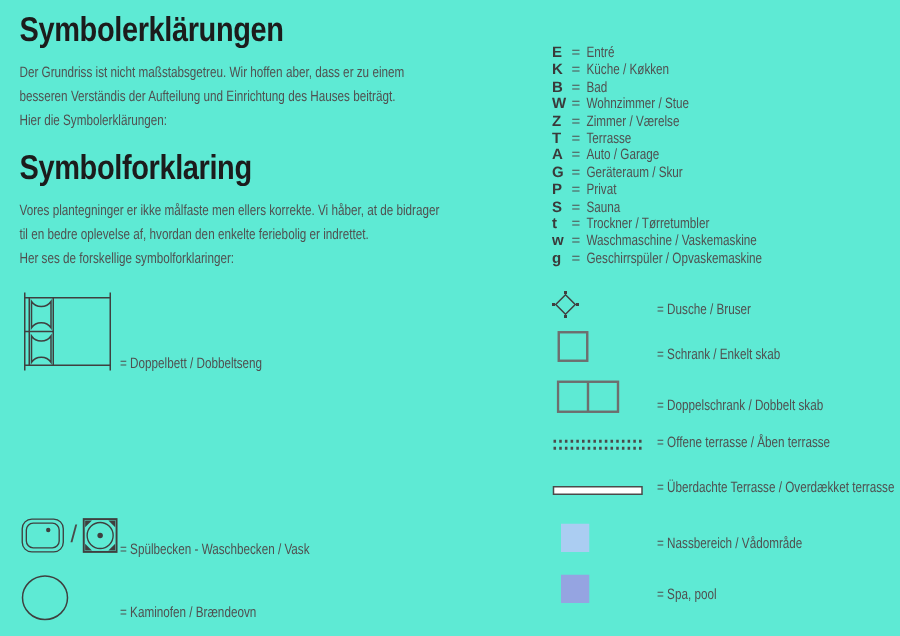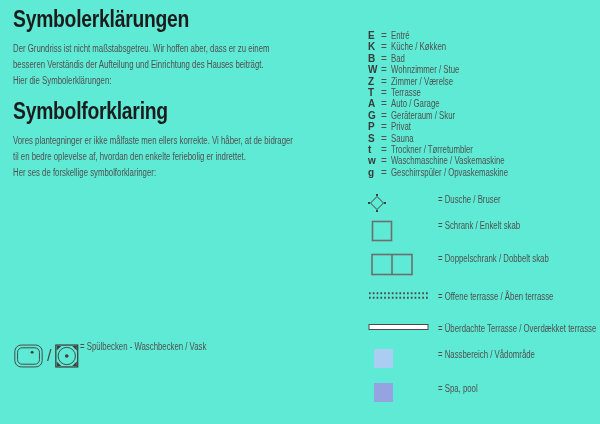--- a/index.html
+++ b/index.html
@@ -19,21 +19,21 @@
     transform: scaleX(0.84); transform-origin: 0 0;
     white-space: nowrap;
   }
   .para {
     position: absolute; left: 13px;
     font-size: 10px; line-height: 16px; color: #505050;
     transform: scaleX(0.78); transform-origin: 0 0;
   }
   .para div { white-space: nowrap; }
 
-  .legend-row { position: absolute; display: flex; align-items: flex-start; }
+  .legend-row { position: absolute; display: flex; align-items: flex-end; }
   .icon-cell { display: flex; align-items: center; flex: none; }
   .left .icon-cell { width: 67px; }
   .right-sym .icon-cell { width: 70px; }
   .sym-label {
     font-size: 10px; color: #505050; white-space: nowrap;
     transform: scaleX(0.78); transform-origin: 0 50%;
   }
   .slash { font-size: 16px; color: #4a4a4a; padding: 0 3px; line-height: 1; }
 
   .abbr-list { position: absolute; left: 368px; top: 30px; }
@@ -61,20 +61,38 @@
     <div>Hier die Symbolerklärungen:</div>
   </div>
 
   <div class="heading" style="top:98px">Symbolforklaring</div>
   <div class="para" style="top:133px">
     <div>Vores plantegninger er ikke målfaste men ellers korrekte. Vi håber, at de bidrager</div>
     <div>til en bedre oplevelse af, hvordan den enkelte feriebolig er indrettet.</div>
     <div>Her ses de forskellige symbolforklaringer:</div>
   </div>
 
+  <div class="legend-row left" style="left:13px; top:194px; height:54px">
+    <div class="icon-cell">
+      <svg width="64" height="54" viewBox="0 0 64 54">
+        <g class="ln">
+          <line x1="3.5" y1="1" x2="3.5" y2="53"></line>
+          <line x1="60.5" y1="1" x2="60.5" y2="53"></line>
+          <line x1="3.5" y1="4.5" x2="60.5" y2="4.5"></line>
+          <line x1="3.5" y1="49.5" x2="60.5" y2="49.5"></line>
+          <line x1="6.5" y1="4.5" x2="6.5" y2="49.5"></line>
+          <line x1="22.5" y1="4.5" x2="22.5" y2="49.5"></line>
+          <line x1="3.5" y1="27" x2="22.5" y2="27"></line>
+          <path d="M8,7 C11,11.5 18,11.5 21,7 L21,24.5 C18,20 11,20 8,24.5 Z"></path>
+          <path d="M8,30 C11,34.5 18,34.5 21,30 L21,47.5 C18,43 11,43 8,47.5 Z"></path>
+        </g>
+      </svg>
+    </div>
+    <div class="sym-label">= Doppelbett / Dobbeltseng</div>
+  </div>
 
 
 
   <div class="legend-row left" style="left:13px; top:341px; height:31px">
     <div class="icon-cell">
       <svg width="34" height="30" viewBox="0 0 34 30">
         <g class="ln">
           <rect x="2" y="3" width="30" height="24" rx="7"></rect>
           <rect x="5" y="6" width="24" height="18" rx="5"></rect>
           <circle class="fillmark" cx="21" cy="11" r="1.6"></circle>
@@ -89,20 +107,28 @@
           <path class="fillmark" d="M3,3 L8,3 L3,8 Z"></path>
           <path class="fillmark" d="M25,3 L20,3 L25,8 Z"></path>
           <path class="fillmark" d="M3,25 L8,25 L3,20 Z"></path>
           <path class="fillmark" d="M25,25 L20,25 L25,20 Z"></path>
         </g>
       </svg>
     </div>
     <div class="sym-label">= Spülbecken - Waschbecken / Vask</div>
   </div>
 
+  <div class="legend-row left" style="left:13px; top:383px; height:31px">
+    <div class="icon-cell">
+      <svg width="36" height="31" viewBox="0 0 36 31">
+        <ellipse class="ln" cx="17" cy="15.5" rx="15" ry="14.5"></ellipse>
+      </svg>
+    </div>
+    <div class="sym-label">= Kaminofen / Brændeovn</div>
+  </div>
 
   <div class="abbr-list">
     <div class="abbr-row">
         <span class="abbr-letter">E</span>
         <span class="abbr-eq">=</span>
         <span class="abbr-text">Entré</span>
       </div>
     <div class="abbr-row">
         <span class="abbr-letter">K</span>
         <span class="abbr-eq">=</span>

